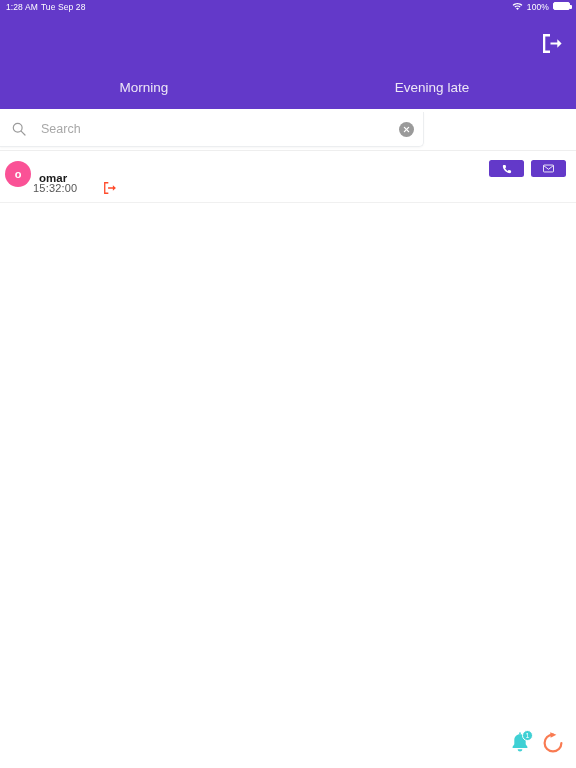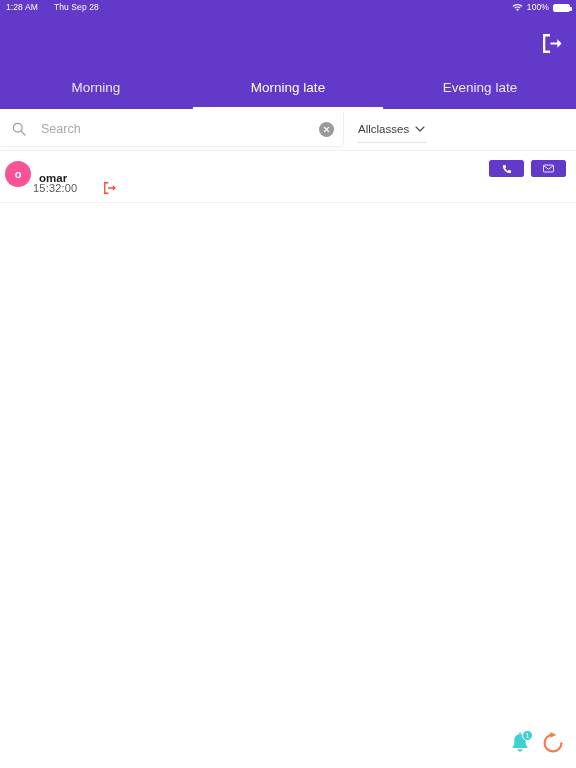--- a/index.html
+++ b/index.html
@@ -21,25 +21,25 @@
   .statusbar {
     height: 14px;
     background: #6339C9;
     color: #ffffff;
     display: flex;
     align-items: center;
     padding: 0 6px;
     font-size: 8.5px;
     letter-spacing: 0.1px;
   }
-  .statusbar .sb-left { display: flex; align-items: center; gap: 16px; }
+  .statusbar .sb-left { display: flex; align-items: center; gap: 3px; }
   .statusbar .sb-right {
     margin-left: auto;
     display: flex;
-    align-items: flex-end;
+    align-items: flex-start;
     gap: 4px;
   }
   .wifi-ico { display: block; }
   .batt {
     width: 17px; height: 8px;
     border: 1px solid #ffffff;
     border-radius: 2px;
     position: relative;
     background: #ffffff;
   }
@@ -103,21 +103,21 @@
   .searchrow {
     height: 42px;
     display: flex;
     align-items: center;
     padding: 0 0 0 0;
     background: #ffffff;
     border-bottom: 1px solid #eeeeee;
   }
   .searchbox {
     flex: 0 0 auto;
-    width: 344px;
+    width: 424px;
     height: 35px;
     margin: 0;
     border: 1px solid #eceef0;
     border-top: none;
     border-left: none;
     border-radius: 0 0 5px 0;
     display: flex;
     align-items: center;
     padding: 0 9px 0 12px;
     box-shadow: 0 1px 2px rgba(0,0,0,0.035);
@@ -246,21 +246,21 @@
   }
 </style>
 </head>
 <body>
 
 <div id="app">
 
   <div class="statusbar">
     <div class="sb-left">
       <span>1:28 AM</span>
-      <span>Thu Sep 28</span>
+      <span>Tue Sep 28</span>
     </div>
     <div class="sb-right">
       <svg class="wifi-ico" width="11" height="9" viewBox="0 0 11 9">
         <path d="M5.5 1C3.6 1 1.9 1.7 0.6 2.9L1.5 3.8C2.6 2.8 4 2.2 5.5 2.2S8.4 2.8 9.5 3.8L10.4 2.9C9.1 1.7 7.4 1 5.5 1Z" fill="#ffffff"></path>
         <path d="M5.5 3.4C4.3 3.4 3.2 3.8 2.4 4.6L3.3 5.5C3.9 4.9 4.6 4.6 5.5 4.6S7.1 4.9 7.7 5.5L8.6 4.6C7.8 3.8 6.7 3.4 5.5 3.4Z" fill="#ffffff"></path>
         <path d="M5.5 5.8C4.9 5.8 4.4 6 4.1 6.4L5.5 7.9L6.9 6.4C6.6 6 6.1 5.8 5.5 5.8Z" fill="#ffffff"></path>
       </svg>
       <span>100%</span>
       <span class="batt"></span>
     </div>
@@ -271,23 +271,20 @@
       <svg width="22" height="21" viewBox="0 0 22 21">
         <path d="M3 2 H10 V4.6 H5.3 V18.4 H10 V21 H3 Z" fill="#ffffff"></path>
         <path d="M10.5 10.4 H17.3 V7.2 L21.6 11.5 L17.3 15.8 V12.6 H10.5 Z" fill="#ffffff"></path>
       </svg>
     </div>
   </div>
 
   <div class="tabs">
     <div class="tab">
       <span>Morning</span>
-    </div>
-    <div class="tab active">
-      <span>Morning late</span>
     </div>
     <div class="tab">
       <span>Evening late</span>
     </div>
   </div>
 
   <div class="searchrow">
     <div class="searchbox">
       <svg class="search-ico" width="14" height="14" viewBox="0 0 14 14">
         <circle cx="5.7" cy="5.7" r="4.4" fill="none" stroke="#9b9b9b" stroke-width="1.2"></circle>
@@ -295,26 +292,20 @@
       </svg>
       <input class="search-input" type="text" placeholder="Search" style="">
       <div class="clear-btn">
         <svg width="9" height="9" viewBox="0 0 9 9">
           <line x1="2.4" y1="2.4" x2="6.6" y2="6.6" stroke="#ffffff" stroke-width="1.3" stroke-linecap="round"></line>
           <line x1="6.6" y1="2.4" x2="2.4" y2="6.6" stroke="#ffffff" stroke-width="1.3" stroke-linecap="round"></line>
         </svg>
       </div>
     </div>
 
-    <div class="classes-dd">
-      <span>Allclasses</span>
-      <svg width="10" height="6" viewBox="0 0 10 6">
-        <polyline points="1,1 5,5 9,1" fill="none" stroke="#4a4a4a" stroke-width="1.1" stroke-linecap="round" stroke-linejoin="round"></polyline>
-      </svg>
-    </div>
   </div>
 
   <div class="list">
     <div class="student-row">
       <div class="avatar">
         <span>o</span>
       </div>
       <div class="stu-info">
         <div class="stu-name">omar</div>
       </div>

